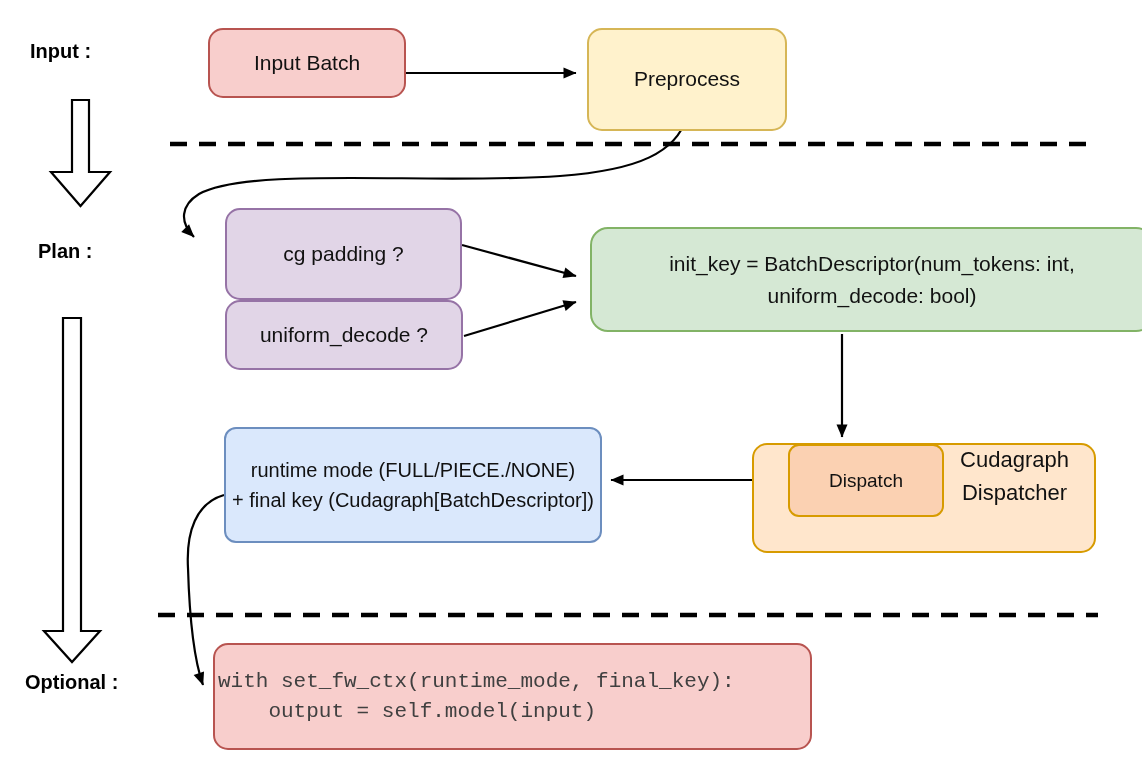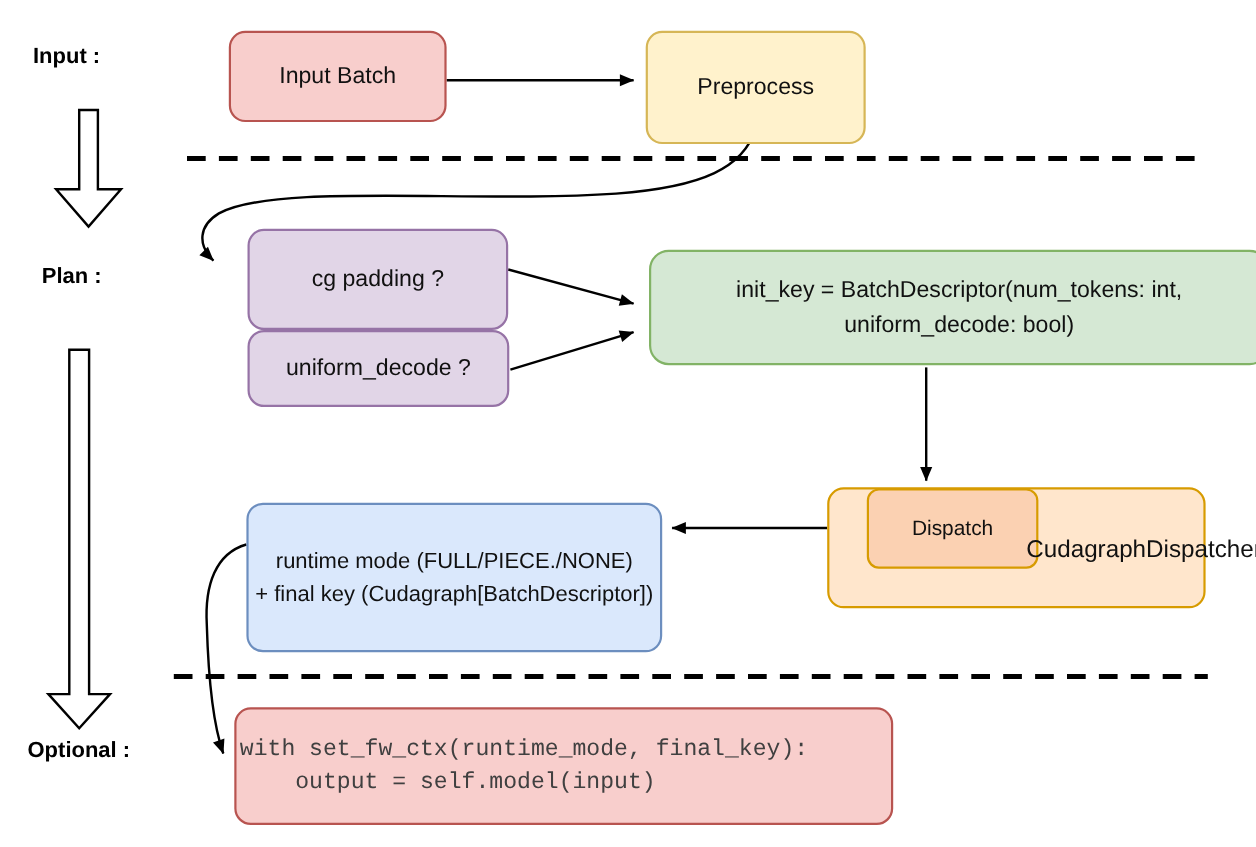--- a/index.html
+++ b/index.html
@@ -48,21 +48,21 @@
     font-size:21px;
     line-height:1.42;
     color:#404040;
     padding-left:3px;
   }
   .code-box div{white-space:pre;}
   .two-line{font-size:21px;line-height:1.5;}
   .blue-text{font-size:20px;line-height:1.5;}
   .cuda-label{
     position:absolute;
-    display:flex;flex-direction:row;
+    display:flex;flex-direction:column;
     align-items:center;justify-content:flex-start;
     text-align:center;
     font-size:22px;line-height:1.5;
     z-index:3;white-space:nowrap;
   }
   .dispatch-text{font-size:19px;}
 </style>
 </head>
 <body>
 
@@ -92,21 +92,21 @@
 
     <line x1="752" y1="480" x2="611" y2="480" stroke="#000" stroke-width="2.2" marker-end="url(#arr)"></line>
 
     <path d="M224,495 C196,503 186,532 188,568 C189,602 192,654 203,685" fill="none" stroke="#000" stroke-width="2.2" marker-end="url(#arr)"></path>
   </svg>
 
   <div class="stage-label" style="left:30px;top:40px;">Input :</div>
   <div class="stage-label" style="left:38px;top:240px;">Plan :</div>
   <div class="stage-label" style="left:25px;top:671px;">Optional :</div>
 
-  <div class="node node-red" style="left:208px;top:28px;width:198px;height:83px;">
+  <div class="node node-red" style="left:208px;top:28px;width:198px;height:70px;">
     <div>Input Batch</div>
   </div>
 
   <div class="node node-yellow" style="left:587px;top:28px;width:200px;height:103px;">
     <div>Preprocess</div>
   </div>
 
   <div class="node node-purple" style="left:225px;top:208px;width:237px;height:92px;">
     <div>cg padding ?</div>
   </div>
@@ -124,21 +124,21 @@
 
   <div class="node node-peach dispatch-text" style="left:788px;top:444px;width:156px;height:73px;">
     <div>Dispatch</div>
   </div>
 
   <div class="cuda-label" style="left:933px;top:443px;width:163px;height:110px;">
     <div>Cudagraph</div>
     <div>Dispatcher</div>
   </div>
 
-  <div class="node node-blue blue-text" style="left:224px;top:457px;width:378px;height:136px;">
+  <div class="node node-blue blue-text" style="left:224px;top:427px;width:378px;height:116px;border-radius:12px;">
     <div>runtime mode (FULL/PIECE./NONE)</div>
     <div>+ final key (Cudagraph[BatchDescriptor])</div>
   </div>
 
   <div class="node node-red code-box" style="left:213px;top:643px;width:599px;height:107px;">
     <div>with set_fw_ctx(runtime_mode, final_key):</div>
     <div>    output = self.model(input)</div>
   </div>
 
 </div>

